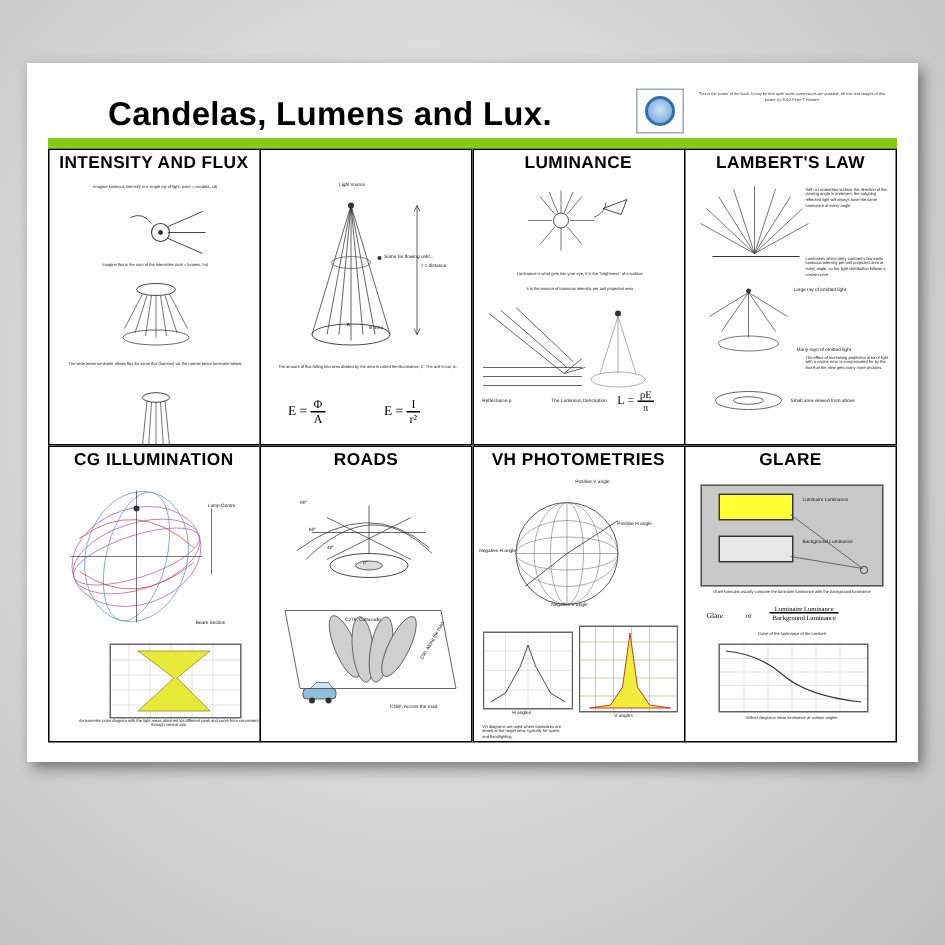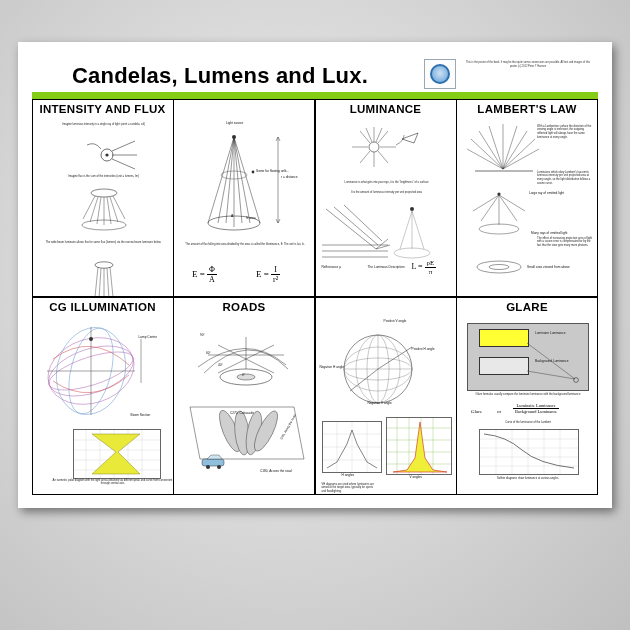--- a/index.html
+++ b/index.html
@@ -450,20 +450,21 @@
                 <circle cx="45" cy="70" r="2" fill="#333"></circle>
               </g>
             </svg>
             <div class="tiny-label" style="left:56px;top:94px">C270, Cattacade</div>
             <div class="tiny-label" style="left:100px;top:108px;transform:rotate(-60deg)">C90, Along the road</div>
             <div class="tiny-label" style="left:86px;top:152px">C180, Across the road</div>
           </div>
         </div>
 
         <div class="cell">
+          <div class="cell-title">VH  PHOTOMETRIES</div>
           <div class="cell-body">
             <div class="tiny-label" style="left:68px;top:2px">Positive V angle</div>
             <svg width="142" height="92" style="left:0;top:8px">
               <circle cx="62" cy="44" r="34" fill="none" stroke="#444" stroke-width="0.6"></circle>
               <g stroke="#777" stroke-width="0.4" fill="none">
                 <ellipse cx="62" cy="44" rx="34" ry="11"></ellipse>
                 <ellipse cx="62" cy="44" rx="34" ry="22"></ellipse>
                 <ellipse cx="62" cy="44" rx="11" ry="34"></ellipse>
                 <ellipse cx="62" cy="44" rx="22" ry="34"></ellipse>
                 <line x1="28" y1="44" x2="96" y2="44"></line>

